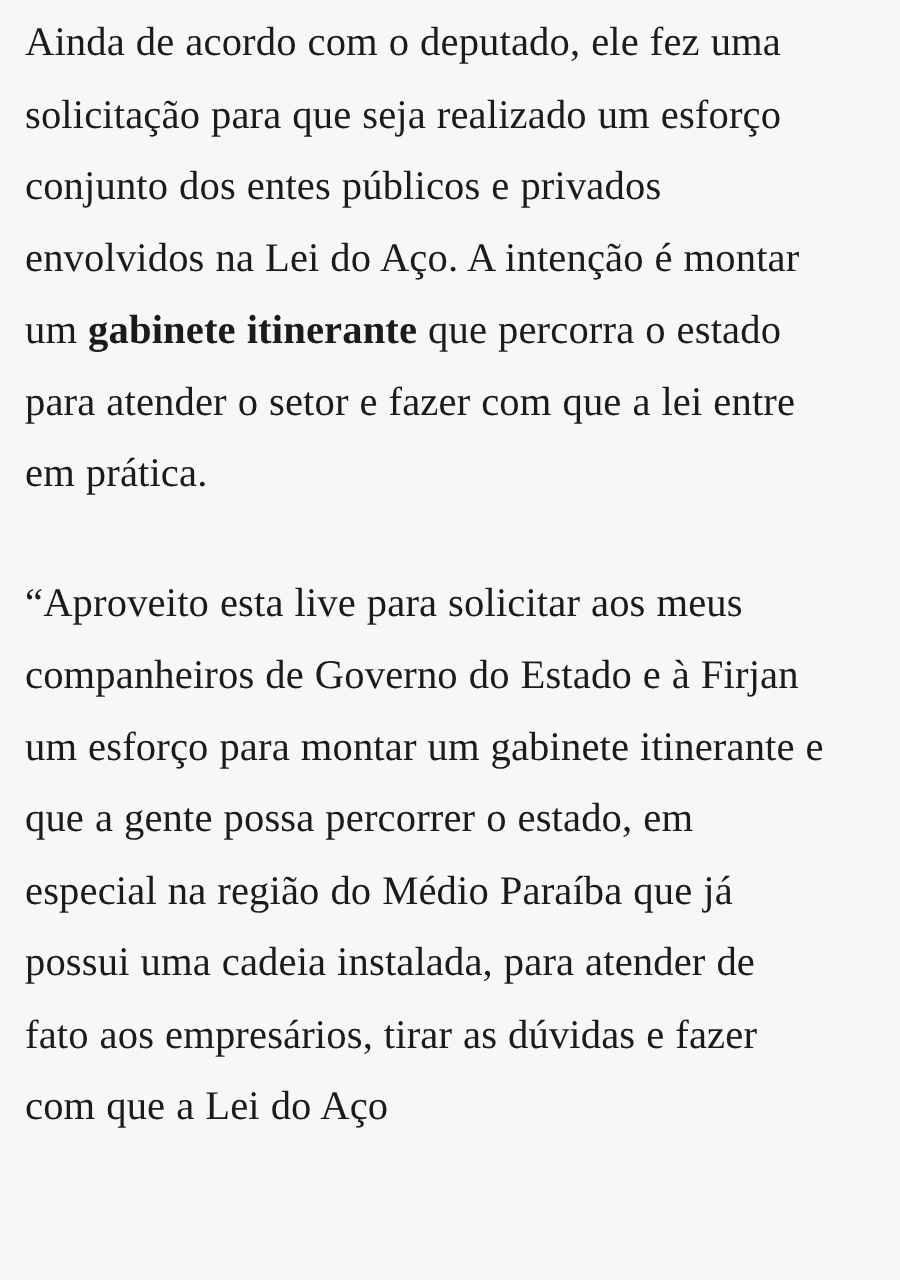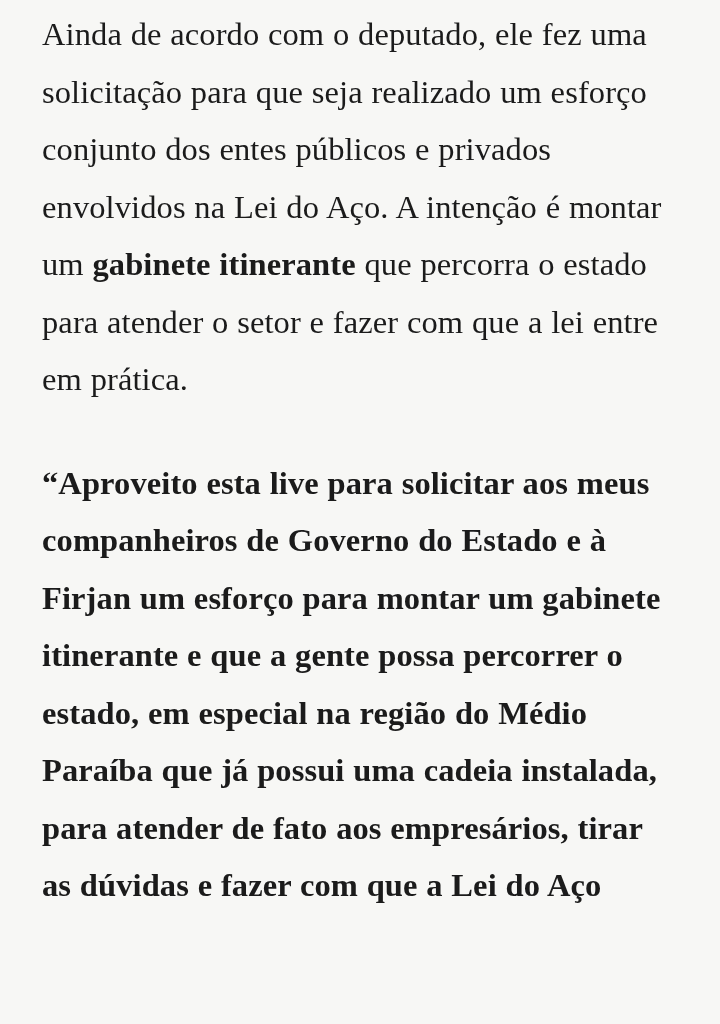--- a/index.html
+++ b/index.html
@@ -10,33 +10,32 @@
   body {
     width: 720px;
     height: 1024px;
     overflow: hidden;
     font-family: "Liberation Serif", "DejaVu Serif", serif;
     color: #1b1b1b;
   }
   .article {
     box-sizing: border-box;
     width: 720px;
-    padding: 6px 58px 0 42px;
+    padding: 6px 58px 0 20px;
   }
   .para {
     font-size: 32.5px;
     line-height: 57.5px;
     letter-spacing: 0.1px;
     margin: 0 0 46px 0;
     text-align: left;
     word-spacing: 0.5px;
   }
   .para:last-child {
     margin-bottom: 0;
-    font-weight: bold;
   }
   .para b {
     font-weight: 700;
   }
 </style>
 </head>
 <body>
 
 <div class="article">
   <p class="para"><span>Ainda de acordo com o deputado, ele fez uma solicitação para que seja realizado um esforço conjunto dos entes públicos e privados envolvidos na Lei do Aço. A intenção é montar um </span><b>gabinete itinerante</b><span> que percorra o estado para atender o setor e fazer com que a lei entre em prática.</span></p>

